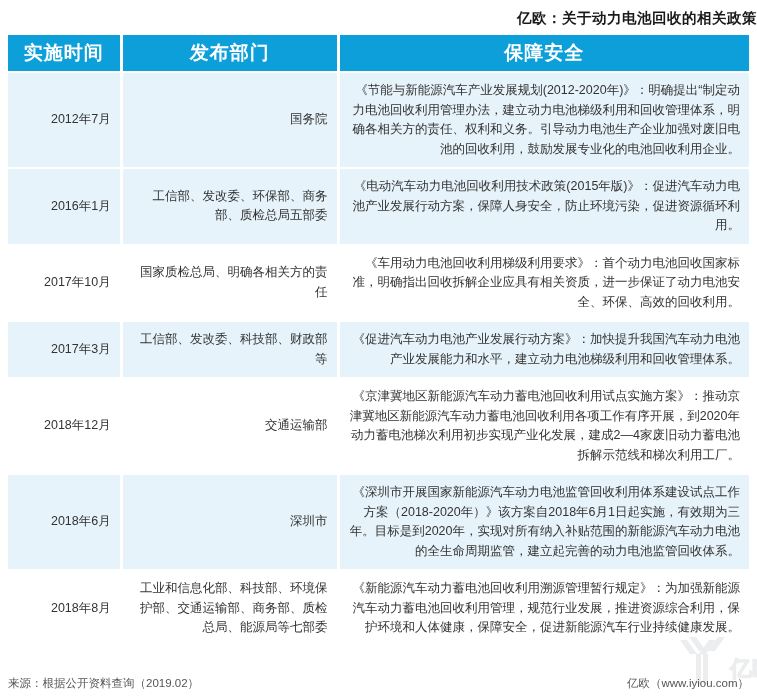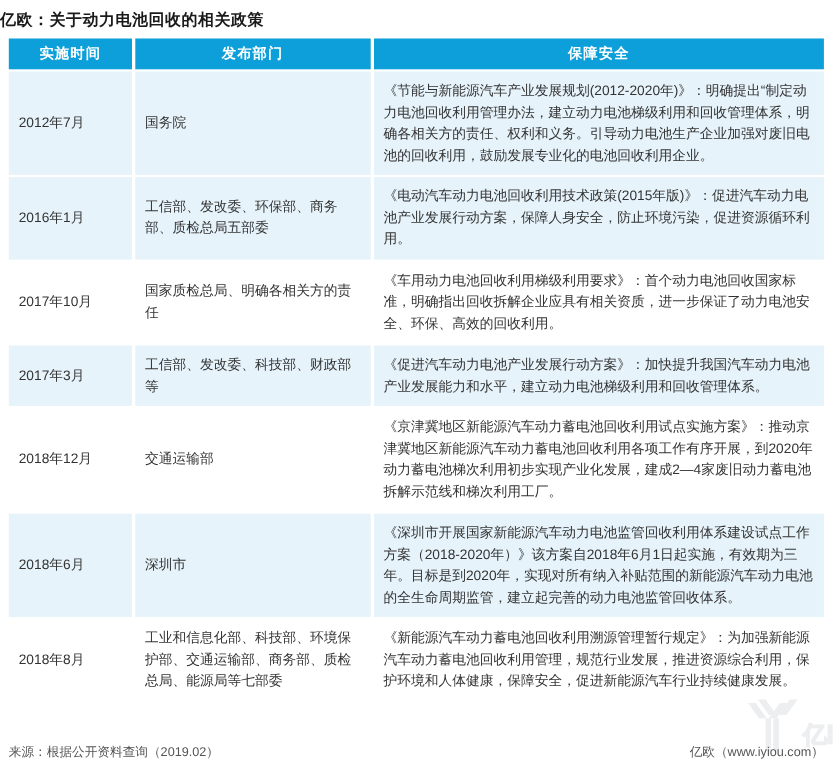--- a/index.html
+++ b/index.html
@@ -12,53 +12,53 @@
   html, body { margin: 0; padding: 0; }
   body {
     width: 757px;
     height: 698px;
     background: #ffffff;
     position: relative;
     overflow: hidden;
     font-family: "Liberation Sans", "DejaVu Sans", sans-serif;
   }
   .title {
-    text-align: left;
+    text-align: right;
     font-size: 14.5px;
     font-weight: bold;
     color: #1a1a1a;
     padding: 9px 0 5px 0;
     letter-spacing: 0.5px;
     font-family: Liberation Mono, monospace;
   }
   table.policy-table {
     width: 747px;
     margin: 0 5px;
     border-collapse: separate;
     border-spacing: 3px 2px;
     table-layout: fixed;
   }
   col.c-time { width: 15.2%; }
   col.c-dept { width: 29.1%; }
   col.c-policy { width: 55.7%; }
   th {
     background: var(--header-bg);
     color: #ffffff;
-    font-size: 13px;
+    font-size: 19px;
     font-weight: bold;
     padding: 5px 4px;
     text-align: center;
     letter-spacing: 1px;
   }
   td {
     font-size: 12.5px;
     color: var(--text-color);
     line-height: 19.5px;
     padding: 8px 9px;
-    text-align: left;
+    text-align: right;
     vertical-align: middle;
     background: #ffffff;
   }
   tr.alt td { background: var(--row-alt-bg); }
   .footer {
     position: absolute;
     left: 8px;
     right: 8px;
     bottom: 7px;
     display: flex;

